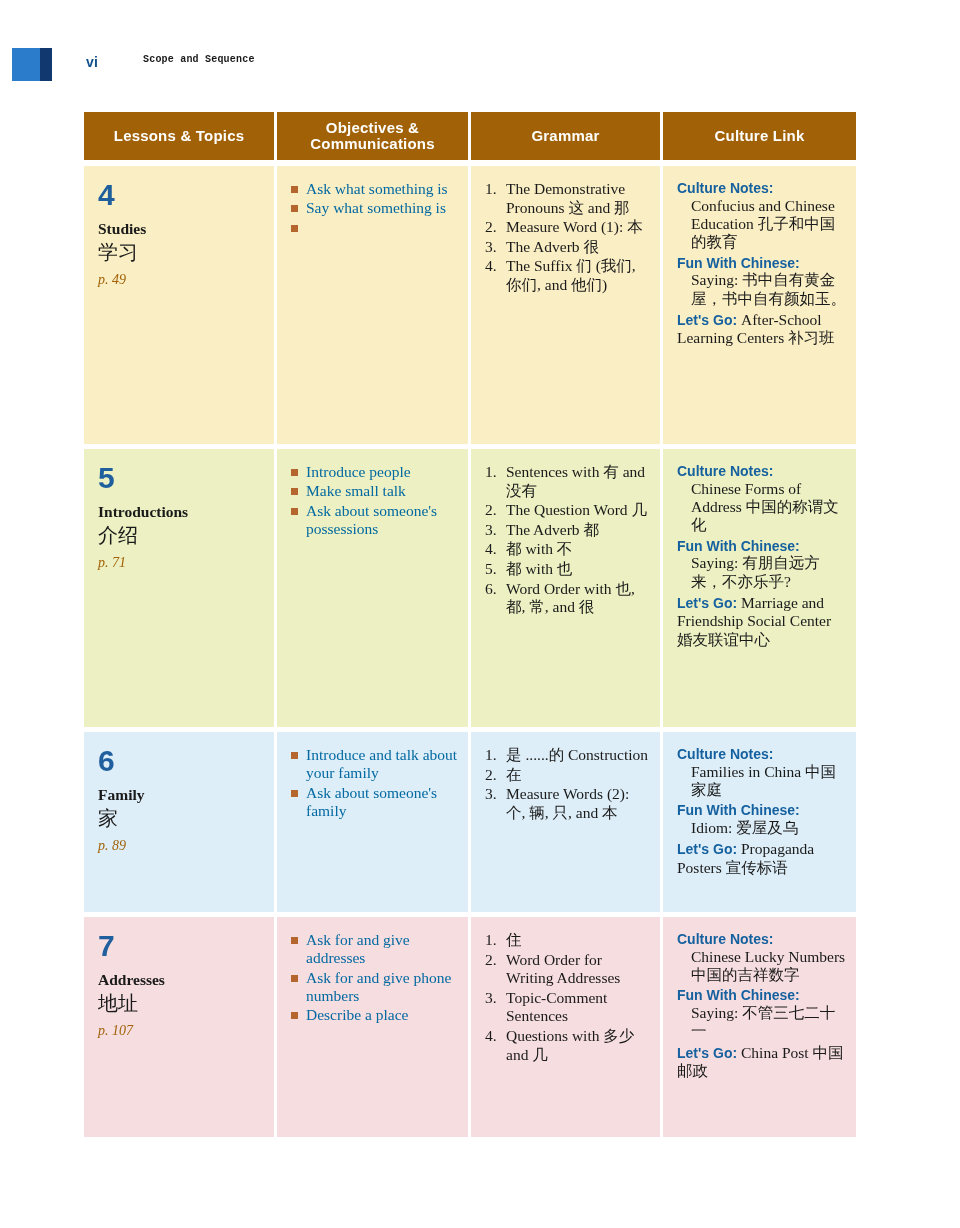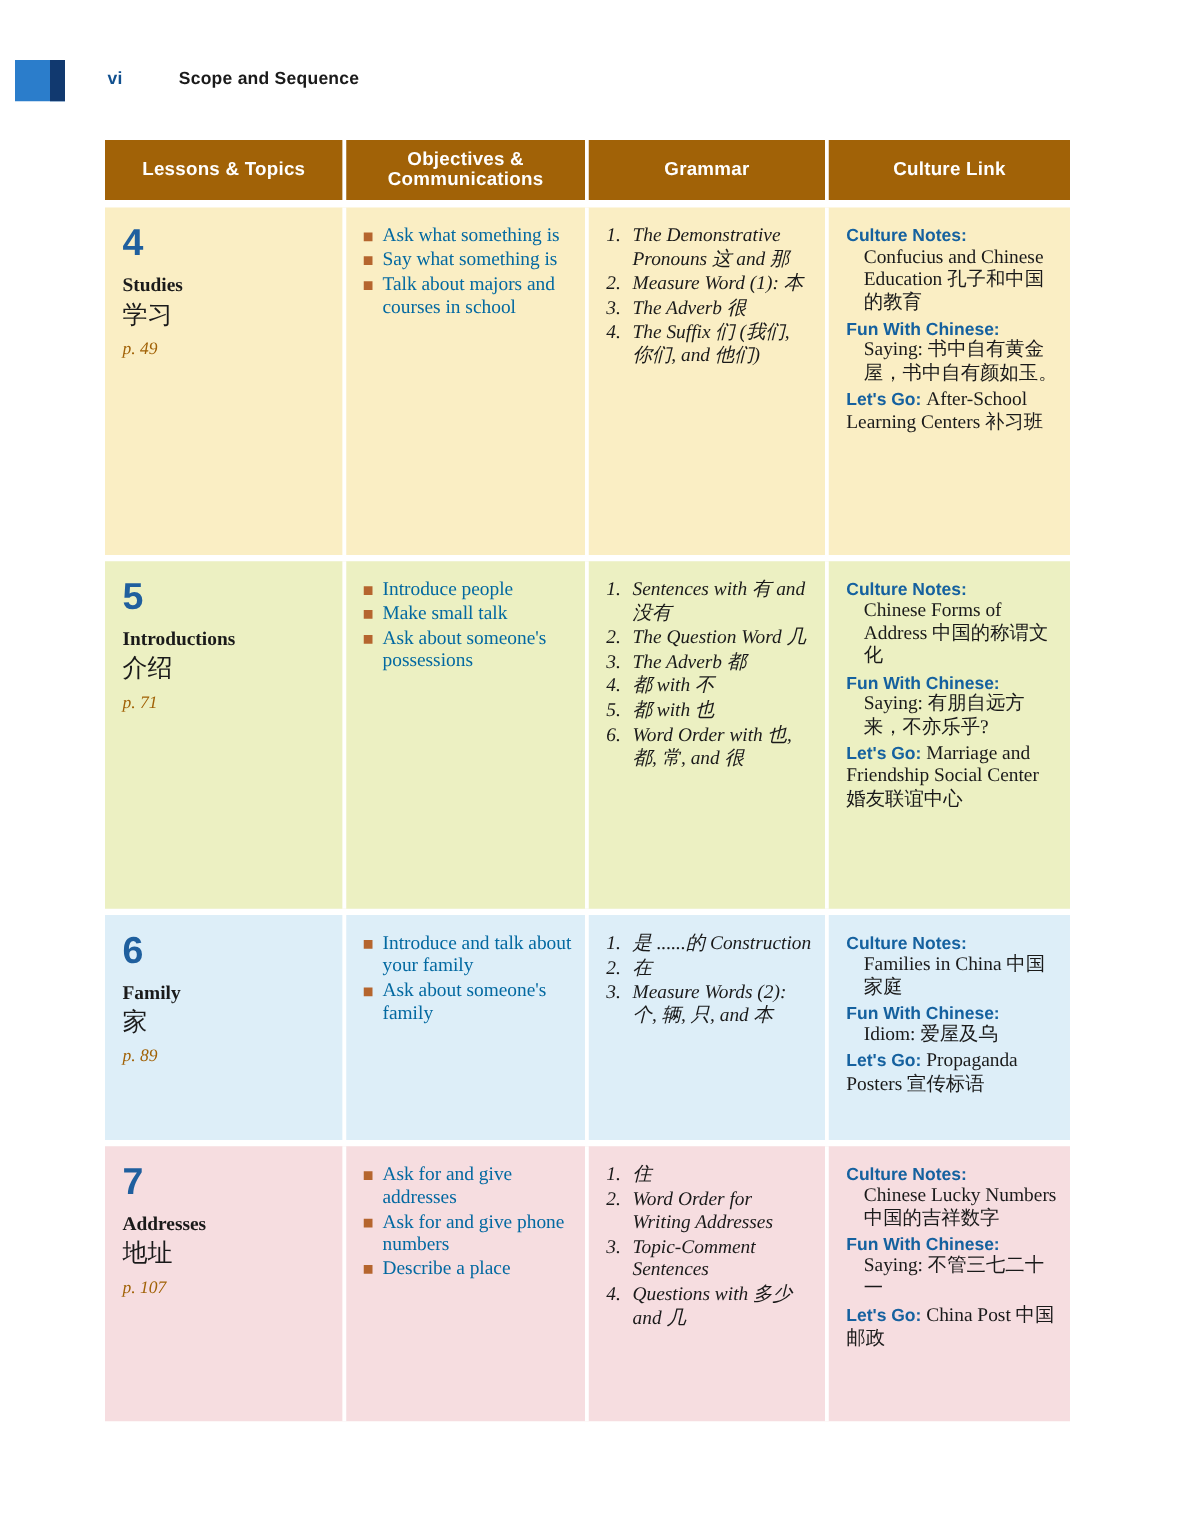--- a/index.html
+++ b/index.html
@@ -46,23 +46,23 @@
     font-family: "Liberation Sans", sans-serif;
     font-weight: bold;
     font-size: 14px;
     color: #11508f;
     letter-spacing: .3px;
   }
   .header-title {
     position: absolute;
     left: 143px;
     top: 6px;
-    font-family: Liberation Sans, sans-serif;
-    font-weight: bold;
-    font-size: 14px;
+    font-family: Liberation Mono, monospace;
+    font-weight: bold;
+    font-size: 10px;
     color: #1a1a1a;
     letter-spacing: .2px;
   }
 
   
   .sns-table {
     position: absolute;
     left: 84px;
     top: 112px;
     width: 772px;
@@ -172,21 +172,20 @@
     counter-reset: g;
   }
   ol.gram li {
     counter-increment: g;
     position: relative;
     padding-left: 21px;
     font-size: 15.5px;
     line-height: 1.2;
     color: #1a1a1a;
     margin-bottom: 1px;
-    font-style: italic;
   }
   ol.gram li::before {
     content: counter(g) ".";
     position: absolute;
     left: 0;
     top: 0;
     font-size: 15.5px;
   }
 
   
@@ -243,21 +242,21 @@
         <div class="cell c1" style="background: rgb(250, 238, 196); height: 278px;">
           <div class="lesson-num" style="color: rgb(31, 95, 158);">4</div>
           <div class="lesson-en">Studies</div>
           <div class="lesson-zh">学习</div>
           <div class="lesson-page">p. 49</div>
         </div>
         <div class="cell c2" style="background: rgb(250, 238, 196); height: 278px;">
           <ul class="obj">
             <li><span class="bullet" style="background: rgb(181, 101, 46);"></span><span>Ask what something is</span></li>
             <li><span class="bullet" style="background: rgb(181, 101, 46);"></span><span>Say what something is</span></li>
-            <li><span class="bullet" style="background: rgb(181, 101, 46);"></span><span>Talk about majors and courses in school</span></li>
+            <li><span class="bullet" style="background: rgb(181, 101, 46);"></span></li>
           </ul>
         </div>
         <div class="cell c3" style="background: rgb(250, 238, 196); height: 278px;">
           <ol class="gram">
             <li>The Demonstrative Pronouns 这 and 那</li>
             <li>Measure Word (1): 本</li>
             <li>The Adverb 很</li>
             <li>The Suffix 们 (我们, 你们, and 他们)</li>
           </ol>
         </div>

